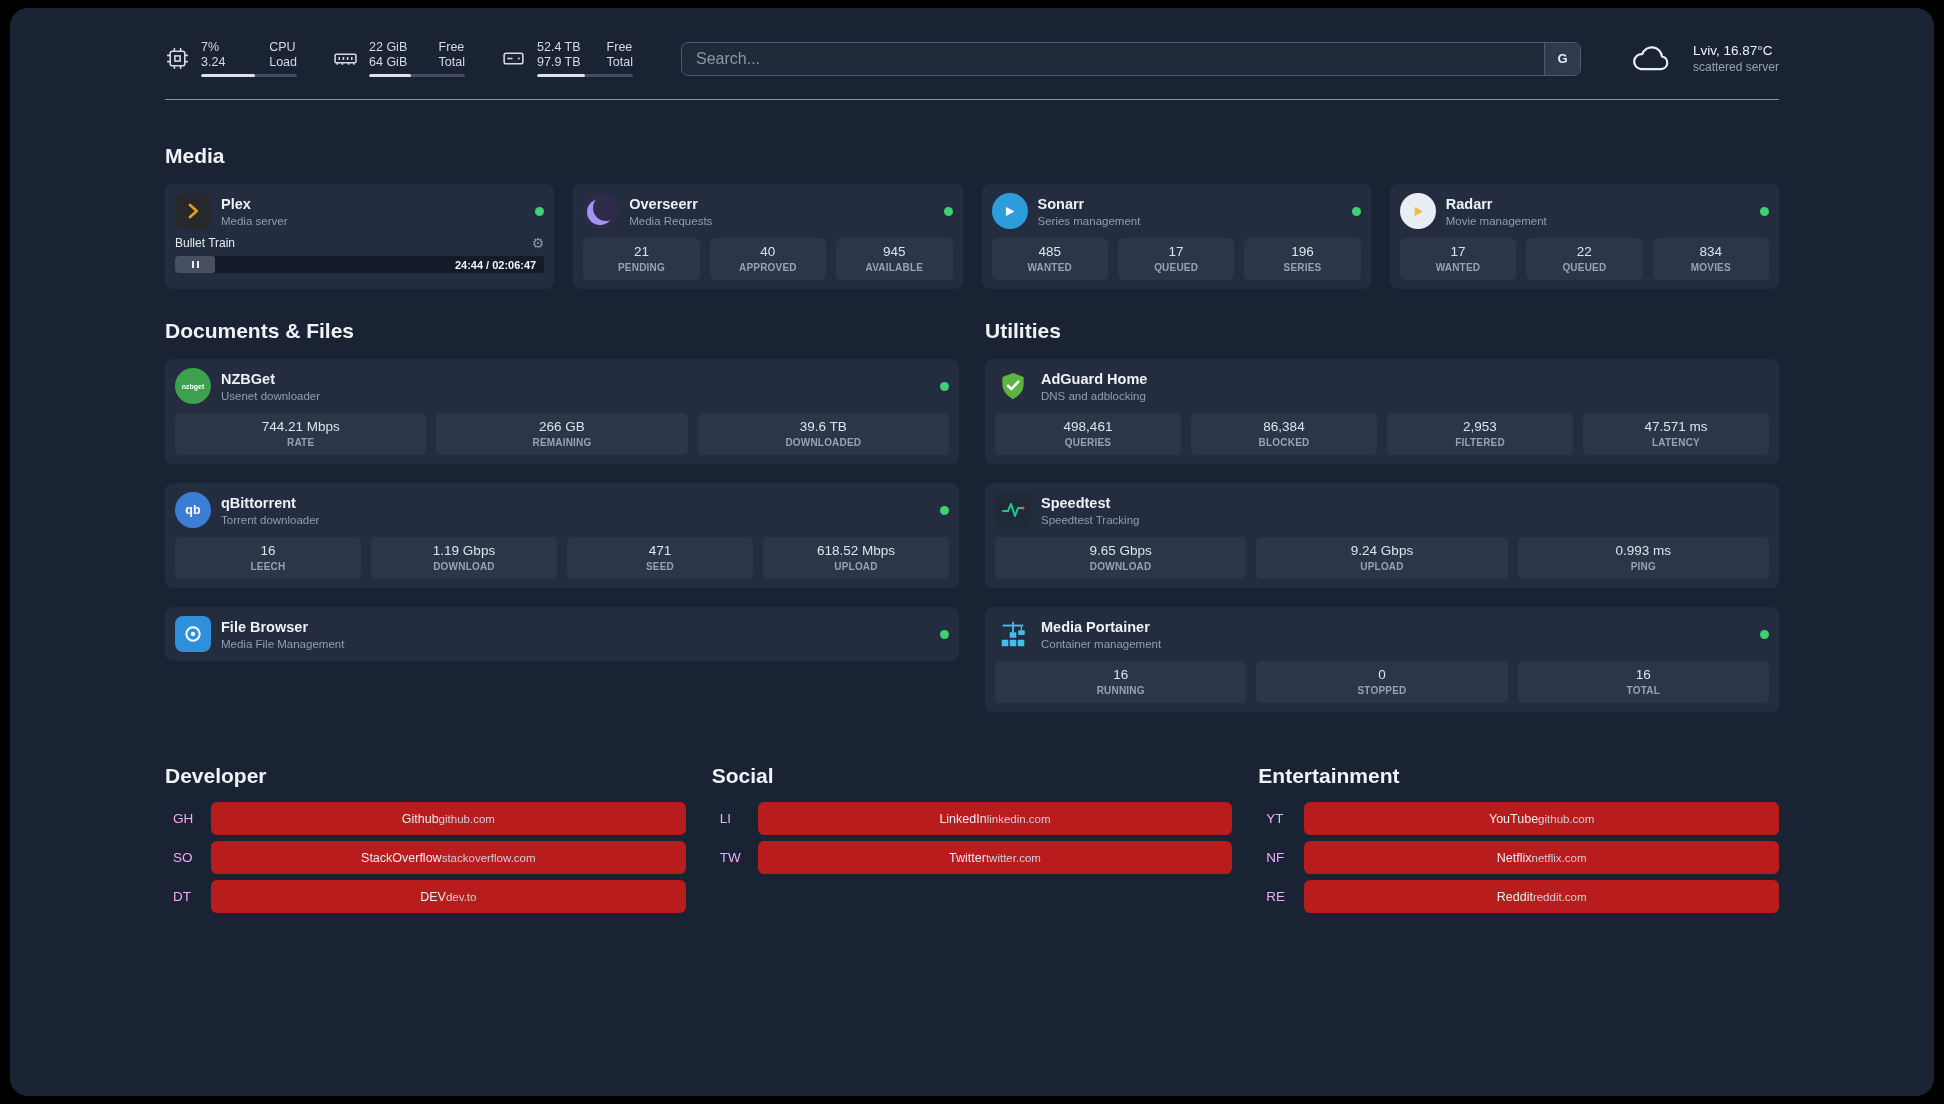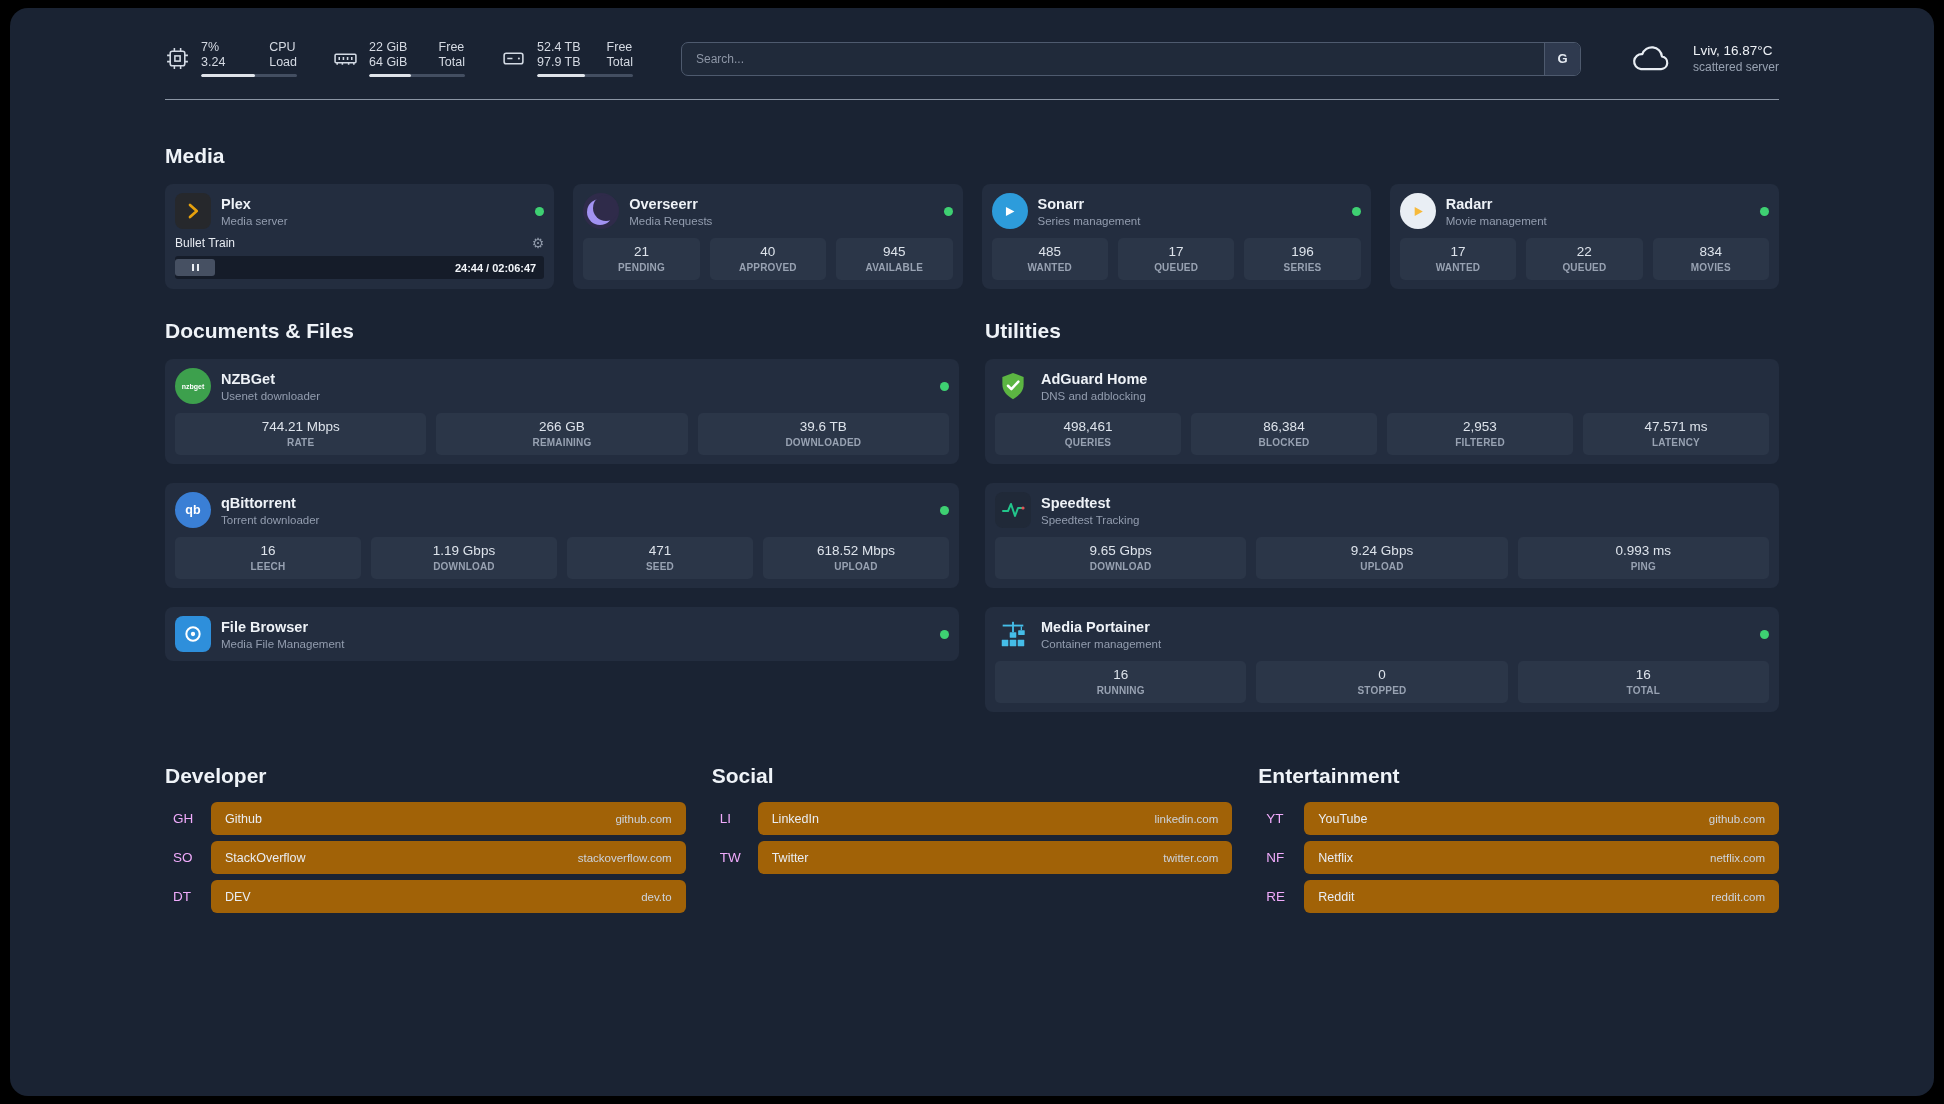--- a/index.html
+++ b/index.html
@@ -16,21 +16,21 @@
   .w-icon { width: 25px; height: 25px; flex: none; }
   .w-block { min-width: 96px; }
   .w-cols { display: flex; justify-content: space-between; gap: 14px; font-size: 12.5px; color: #d5dae3; line-height: 15px; }
   .w-col { display: flex; flex-direction: column; }
   .w-bar { margin-top: 4px; height: 3px; border-radius: 2px; background: #434e61; overflow: hidden; }
   .w-bar-fill { height: 100%; background: #dfe3e9; border-radius: 2px; }
 
   .searchbox { flex: 1; margin: 0 48px; height: 34px; display: flex; align-items: stretch;
                border: 1px solid #4e5a6e; border-radius: 7px; background: #202a3a; overflow: hidden; }
   .searchbox input { flex: 1; background: transparent; border: none; outline: none; color: #dfe4ec;
-                     font-size: 12px; padding: 0 14px; font-family: inherit; }
+                     font-size: 16px; padding: 0 14px; font-family: inherit; }
   .searchbox input::placeholder { color: #8d96a6; }
   .search-provider { width: 36px; display: flex; align-items: center; justify-content: center;
                      background: #2f3a4f; border-left: 1px solid #4e5a6e; color: #e6ebf2; font-size: 13px; font-weight: 700; cursor: pointer; }
 
   .weather { display: flex; align-items: center; gap: 20px; }
   .weather-icon { width: 44px; height: 32px; }
   .weather-loc { font-size: 13.5px; color: #eef1f6; }
   .weather-cond { font-size: 12px; color: #98a2b2; margin-top: 2px; }
 
   .divider { margin-top: 22px; height: 1px; background: #a8b1c0; opacity: .8; }
@@ -49,35 +49,35 @@
 
   .stats { display: flex; gap: 10px; margin-top: 9px; }
   .stat { flex: 1; background: #2b3648; border-radius: 5px; text-align: center; padding: 6px 4px 7px; }
   .stat-value { font-size: 13.5px; color: #dde3eb; line-height: 16px; }
   .stat-label { font-size: 10px; font-weight: 700; color: #98a2b2; margin-top: 2px; letter-spacing: .2px; }
 
   
   .np-row { display: flex; align-items: flex-start; margin-top: 7px; }
   .np-title { font-size: 12px; color: #e7ebf1; }
   .gear-glyph { margin-left: auto; font-size: 14px; color: #8d97a7; line-height: 1; cursor: pointer; }
-  .player { margin-top: 6px; height: 23px; background: #151c29; border-radius: 3px; display: flex; align-items: center; overflow: hidden; }
+  .player { margin-top: 6px; height: 17px; background: #151c29; border-radius: 3px; display: flex; align-items: center; overflow: hidden; }
   .pr-pill { width: 40px; height: 17px; background: #465062; border-radius: 3px; display: flex;
              align-items: center; justify-content: center; gap: 3px; cursor: pointer; flex: none; }
   .pr-pill i { display: block; width: 2px; height: 7px; background: #e8ecf1; }
   .np-time { margin-left: auto; padding-right: 8px; font-size: 11px; font-weight: 700; color: #f2f5f9; }
 
   .two-col { margin-top: 30px; display: grid; grid-template-columns: 1fr 1fr; gap: 0 26px; align-items: start; }
   .col-stack { margin-top: 16px; display: flex; flex-direction: column; gap: 19px; }
 
   .bookmarks { margin-top: 52px; display: grid; grid-template-columns: 1fr 1fr 1fr; gap: 0 26px; }
   .bm-list { margin-top: 14px; display: flex; flex-direction: column; gap: 6px; }
   .bm-row { display: flex; align-items: stretch; height: 33px; cursor: pointer; }
   .bm-abbr { width: 46px; display: flex; align-items: center; font-size: 13.5px; color: #f0abfc; padding-left: 8px; }
-  .bm-strip { flex: 1; background: #a16207; border-radius: 6px; display: flex; align-items: center;
-              justify-content: space-between; padding: 0 14px; }
+  .bm-strip { flex: 1; background: #b91c1c; border-radius: 6px; display: flex; align-items: center;
+              justify-content: center; padding: 0 14px; }
   .bm-name { font-size: 12.5px; color: #e9edf3; }
   .bm-url { font-size: 11.5px; color: #ccd3dd; }
 
   
   .ic { border-radius: 8px; display: flex; align-items: center; justify-content: center; }
   .ic-plex { background: #26282c; }
   .ic-overseerr { border-radius: 50%; background: #2f2b4a; position: relative; overflow: hidden; }
   .ic-overseerr::before { content: ""; position: absolute; width: 26px; height: 26px; border-radius: 50%;
                           background: #a292f2; left: 4px; top: 6px; }
   .ic-overseerr::after { content: ""; position: absolute; width: 26px; height: 26px; border-radius: 50%;

